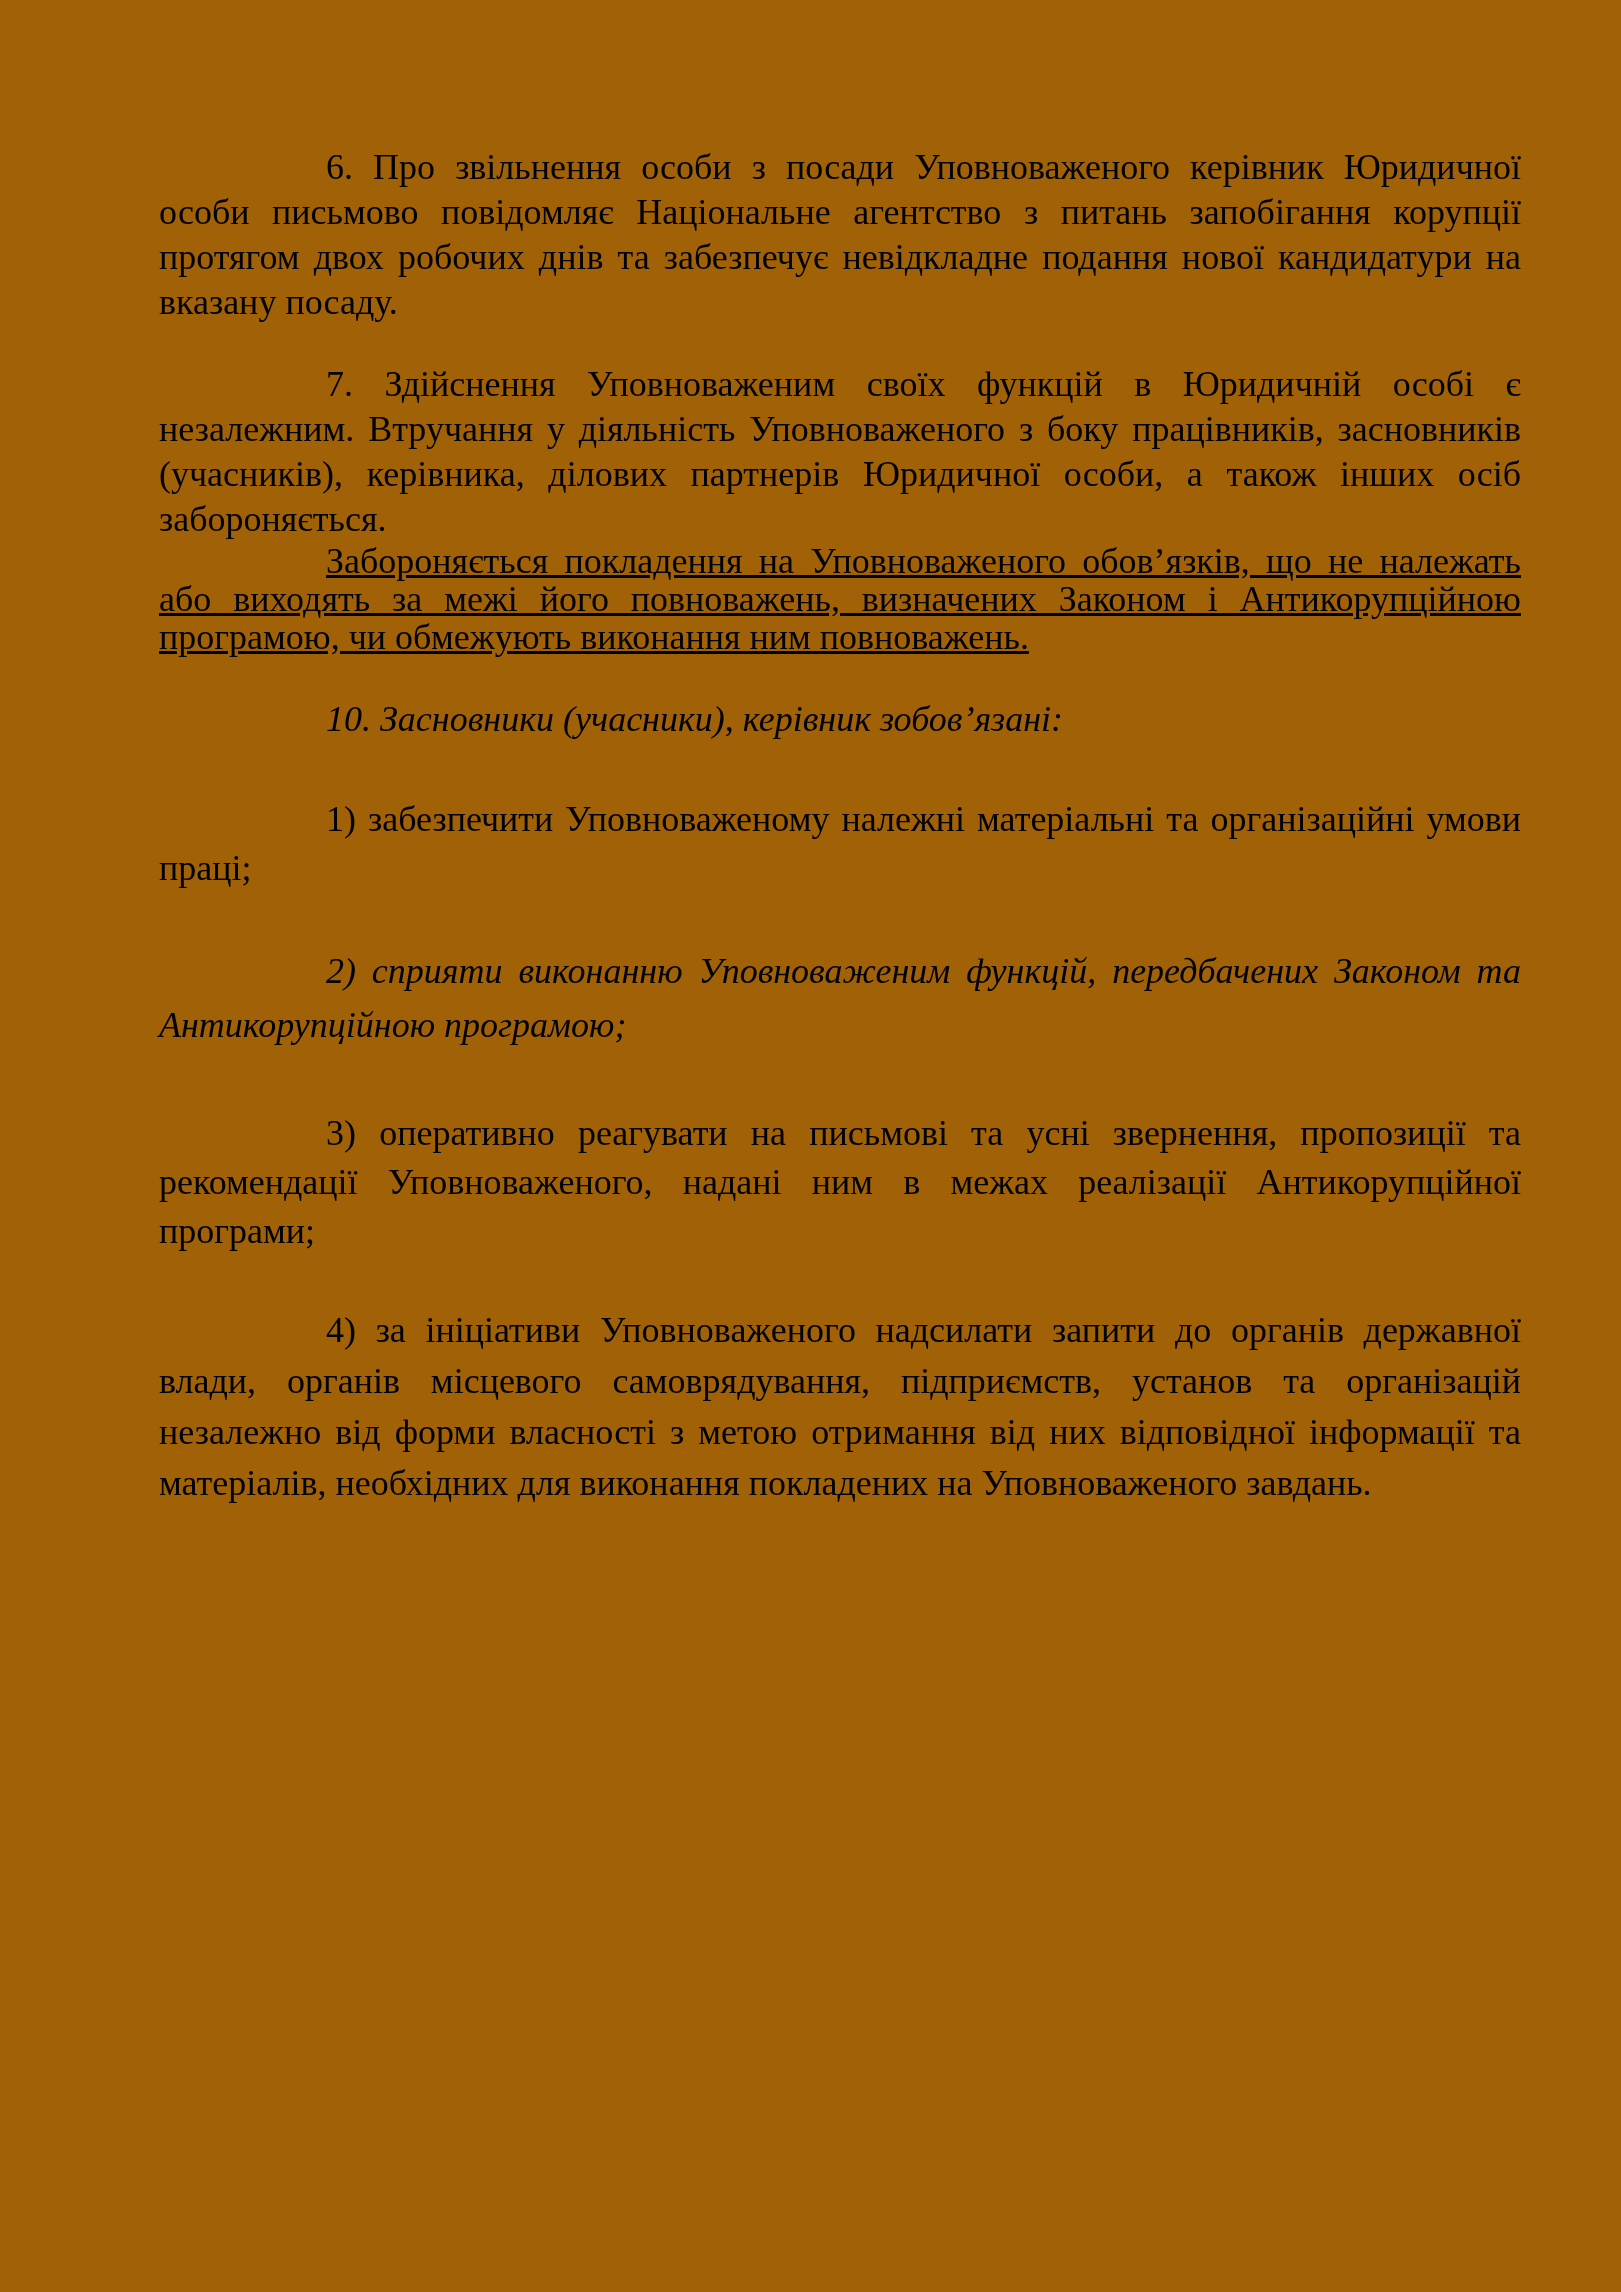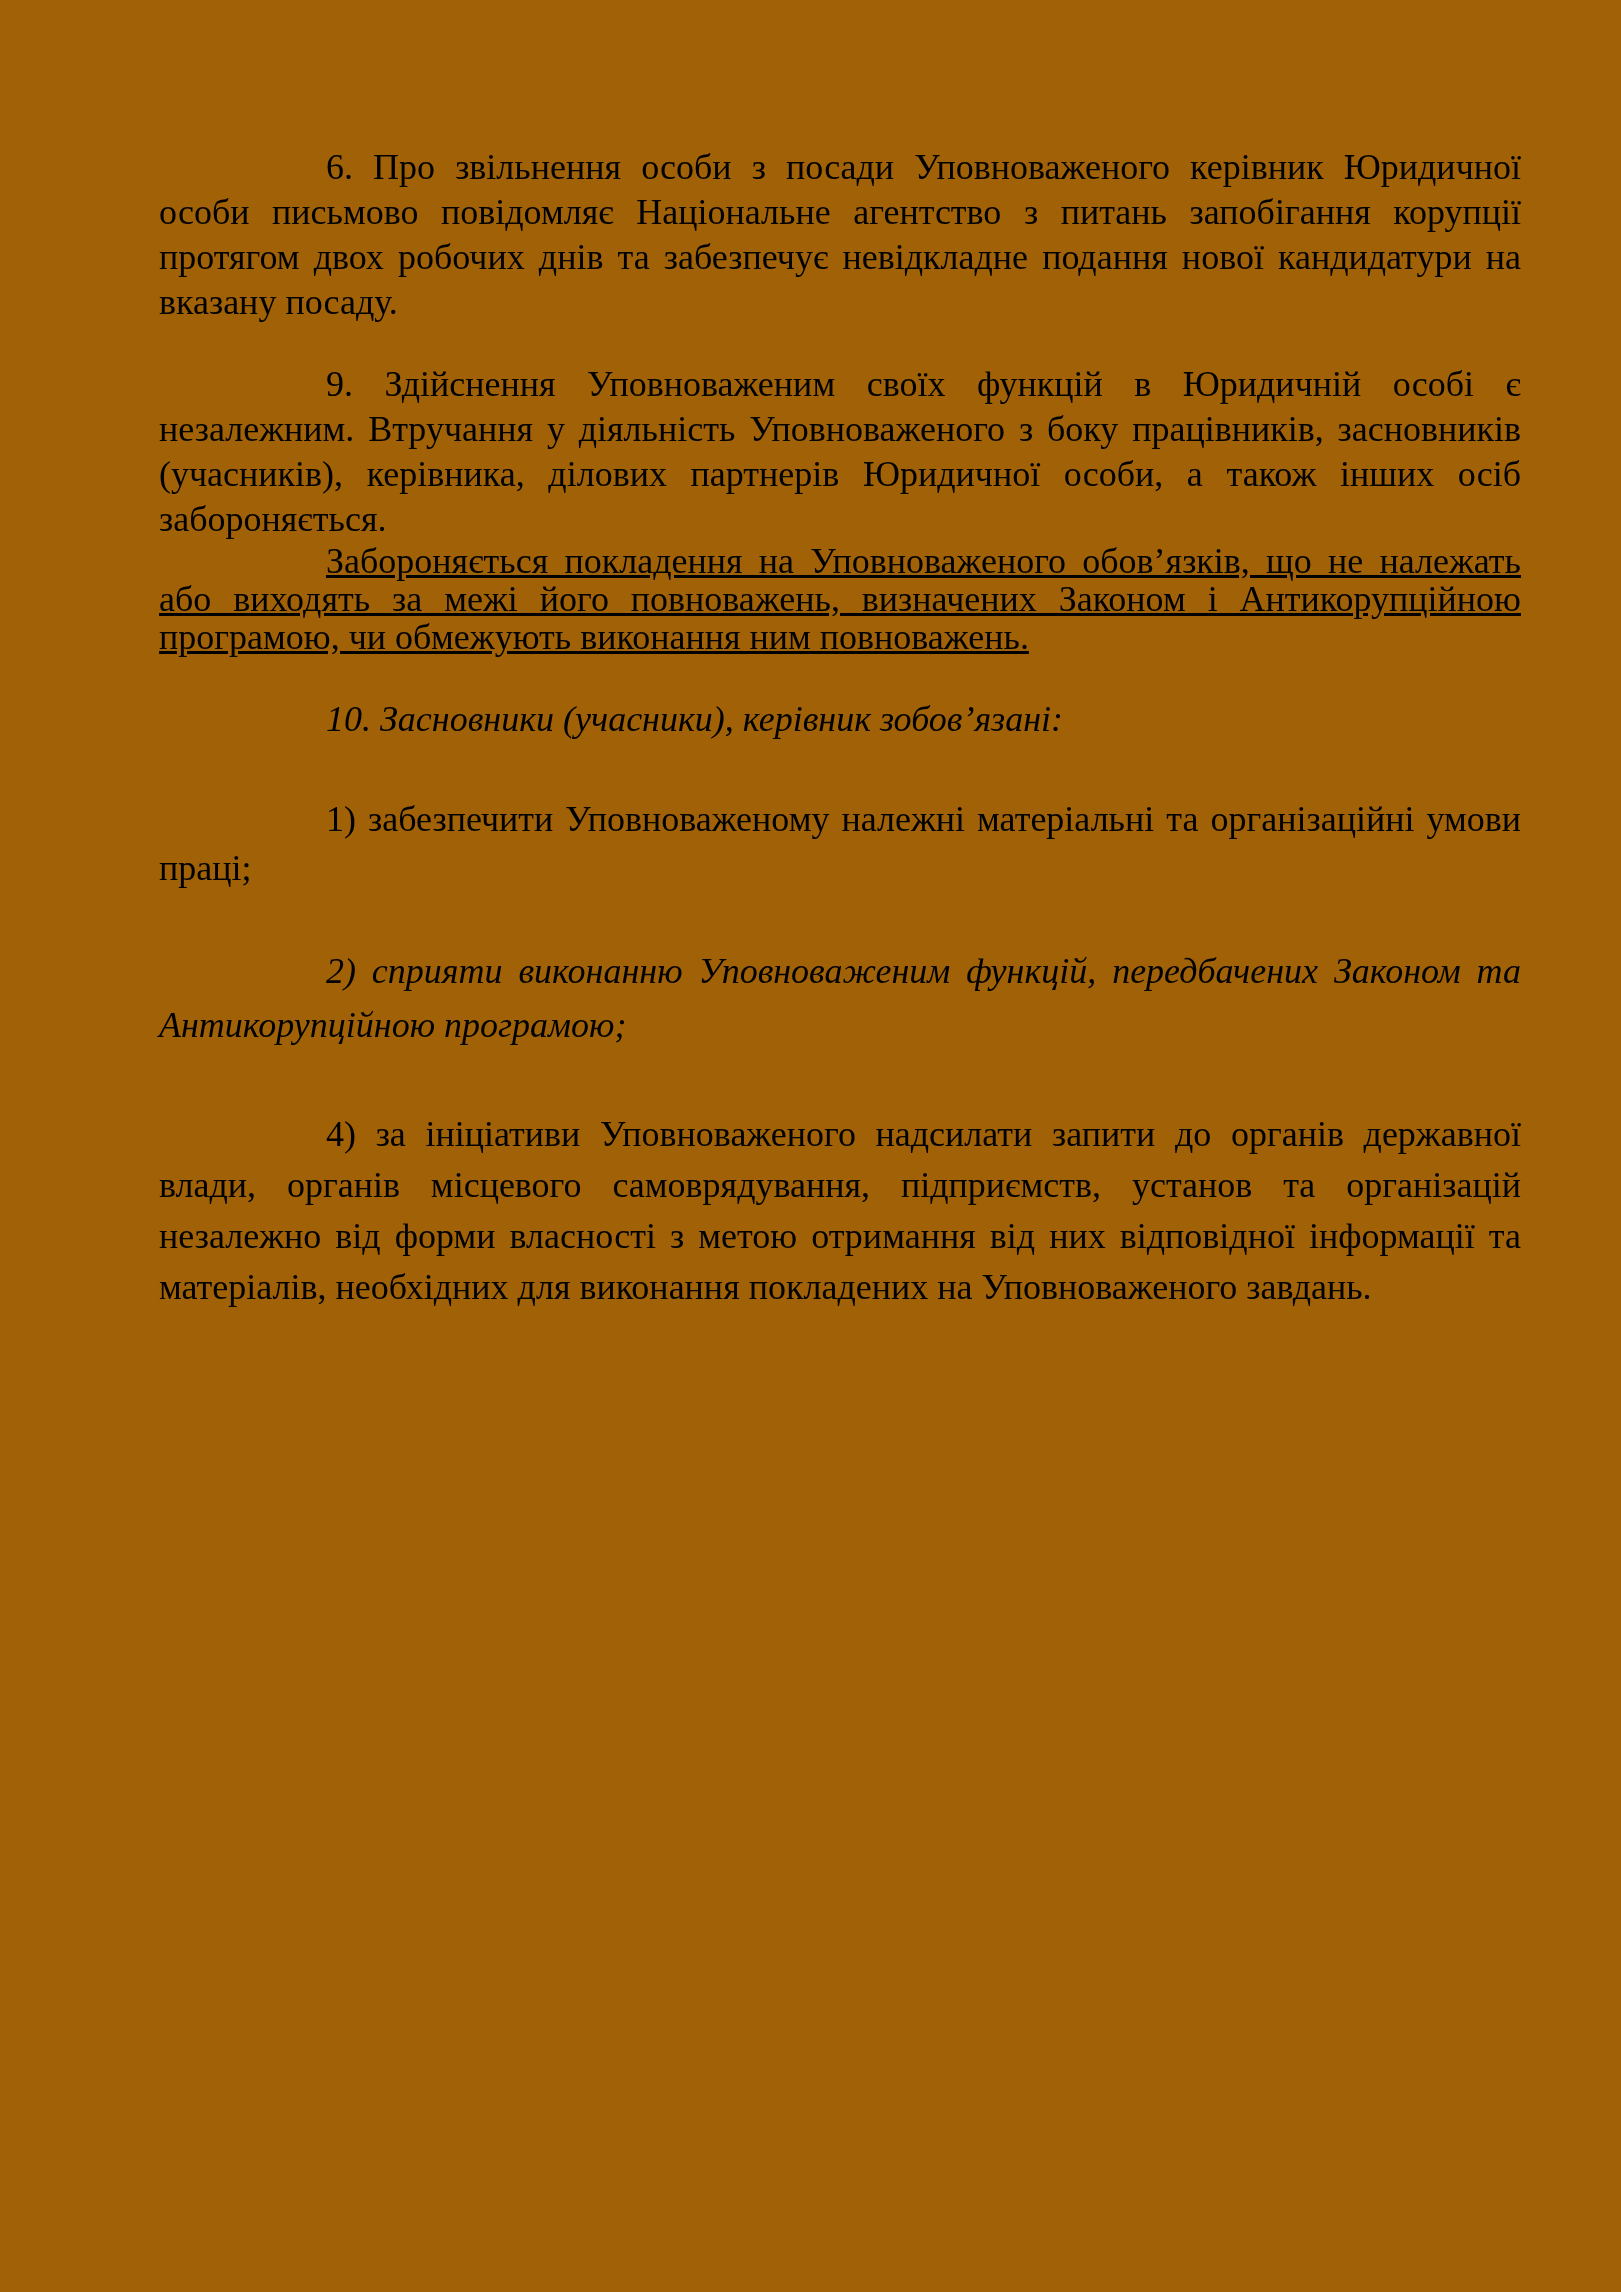--- a/index.html
+++ b/index.html
@@ -30,20 +30,21 @@
   .i2  { line-height: 54px; margin-bottom: 57px; font-style: italic; }
   .i3  { line-height: 49px; margin-bottom: 49px; }
   .i4  { line-height: 51px; margin-bottom: 49px; }
   .p11 { line-height: 49px; margin-bottom: 0;    }
 </style>
 </head>
 <body>
 
 <div class="page">
   <p class="para p6">6. Про звільнення особи з посади Уповноваженого керівник Юридичної особи письмово повідомляє Національне агентство з питань запобігання корупції протягом двох робочих днів та забезпечує невідкладне подання нової кандидатури на вказану посаду.</p>
-  <p class="para p9">9. Здійснення Уповноваженим своїх функцій в Юридичній особі є незалежним. Втручання у діяльність Уповноваженого з боку працівників, засновників (учасників), керівника, ділових партнерів Юридичної особи, а також інших осіб забороняється.</p>
+  <p class="para p9">7. Здійснення Уповноваженим своїх функцій в Юридичній особі є незалежним. Втручання у діяльність Уповноваженого з боку працівників, засновників (учасників), керівника, ділових партнерів Юридичної особи, а також інших осіб забороняється.</p>
   <p class="para p9b">Забороняється покладення на Уповноваженого обов’язків, що не належать або виходять за межі його повноважень, визначених Законом і Антикорупційною програмою, чи обмежують виконання ним повноважень.</p>
   <p class="para p10">10. Засновники (учасники), керівник зобов’язані:</p>
   <p class="para i1">1) забезпечити Уповноваженому належні матеріальні та організаційні умови праці;</p>
   <p class="para i2">2) сприяти виконанню Уповноваженим функцій, передбачених Законом та Антикорупційною програмою;</p>
+  <p class="para i3">3) оперативно реагувати на письмові та усні звернення, пропозиції та рекомендації Уповноваженого, надані ним в межах реалізації Антикорупційної програми;</p>
   <p class="para i4">4) за ініціативи Уповноваженого надсилати запити до органів державної влади, органів місцевого самоврядування, підприємств, установ та організацій незалежно від форми власності з метою отримання від них відповідної інформації та матеріалів, необхідних для виконання покладених на Уповноваженого завдань.</p>
 </div>
 
 
 </body></html>

